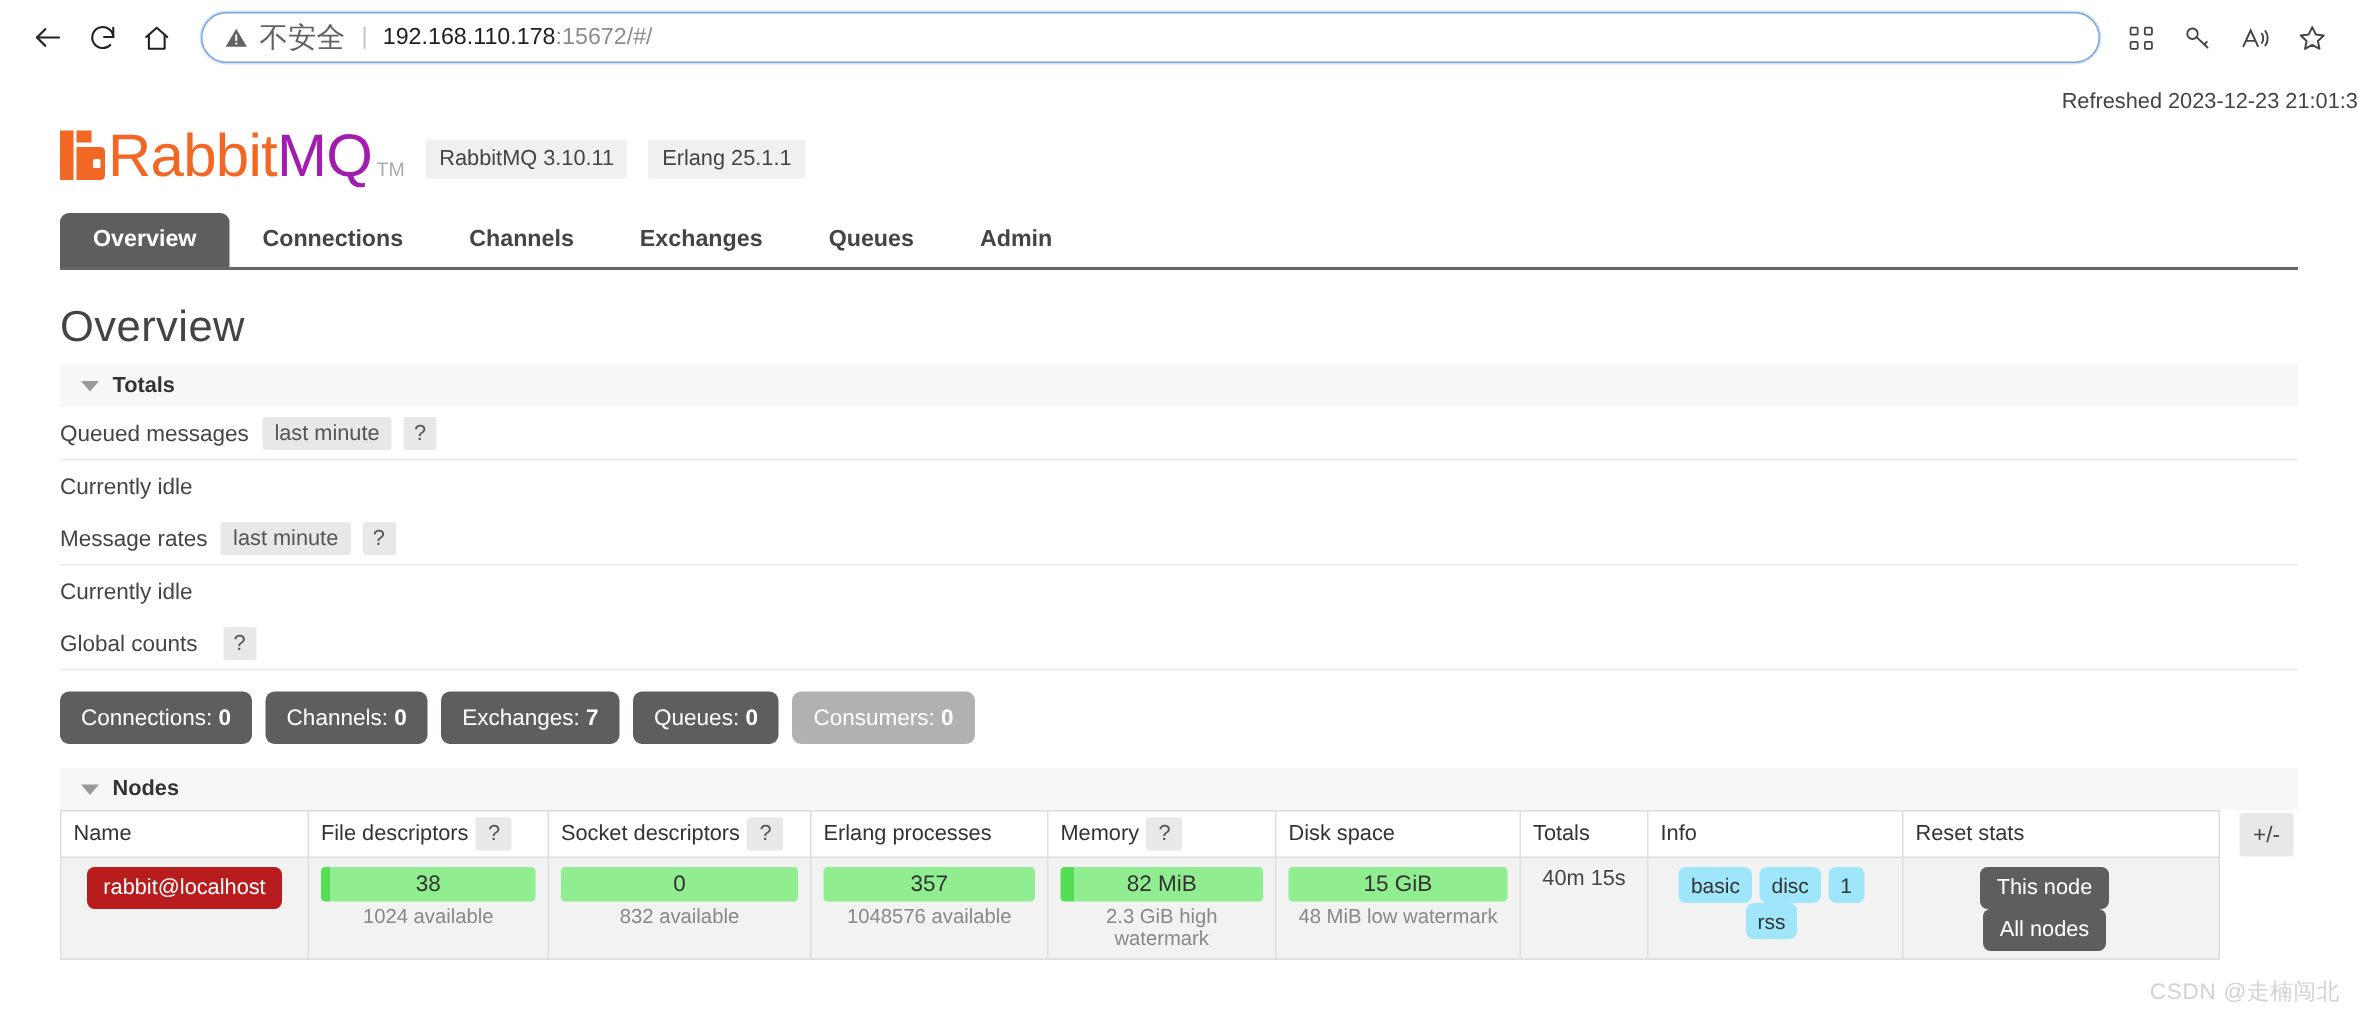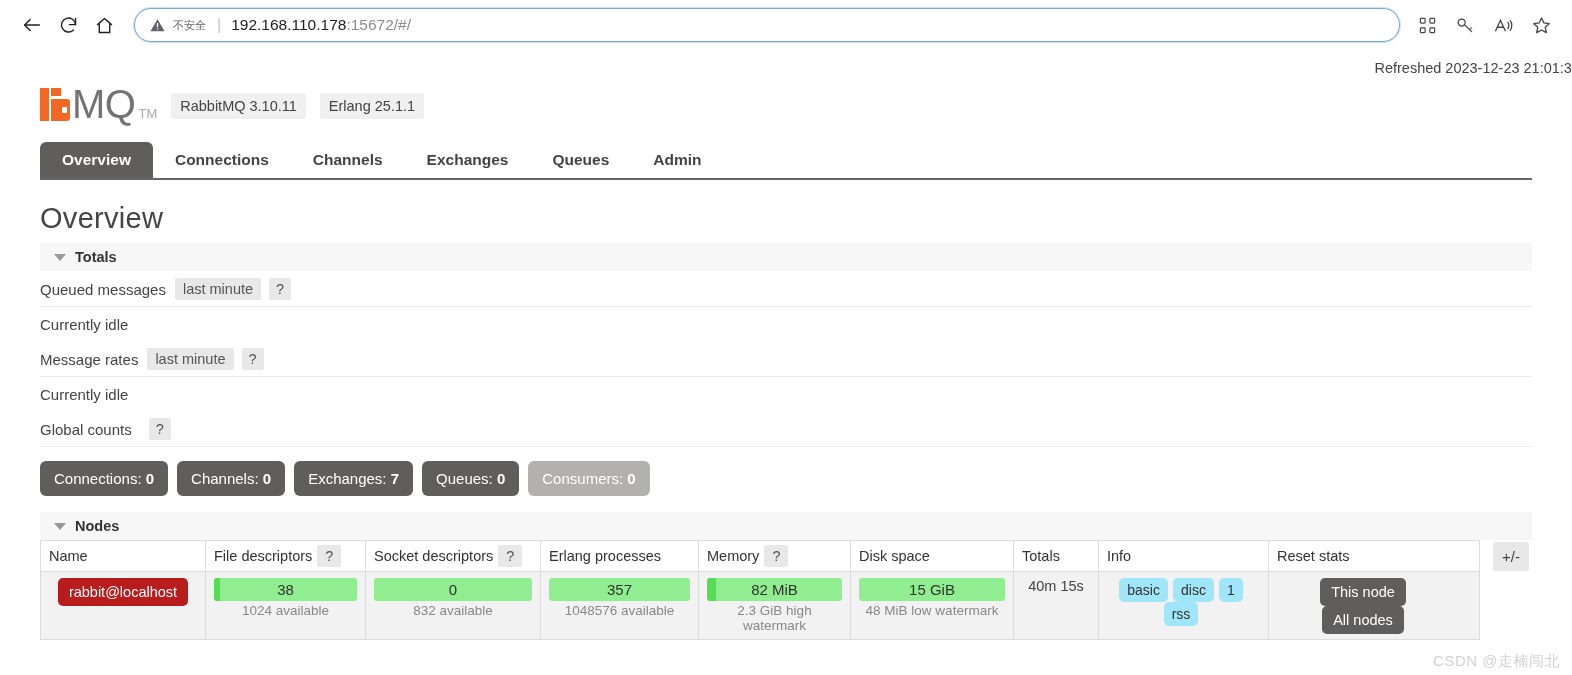--- a/index.html
+++ b/index.html
@@ -37,21 +37,21 @@
     border-radius: 17px;
     background: #ffffff;
     display: flex;
     align-items: center;
     padding: 0 14px;
     box-shadow: 0 0 0 1px rgba(122,167,224,0.35);
     min-width: 0;
   }
   .warn-icon { flex: none; margin-right: 7px; display:block; }
   .not-secure {
-    font-size: 11px;
+    font-size: 19px;
     color: #5f6368;
     white-space: nowrap;
   }
   .omni-sep {
     color: #c6c6c6;
     margin: 0 10px 0 11px;
     font-size: 16px;
     line-height: 1;
   }
   .url { font-size: 15.5px; color: #202124; white-space: nowrap; overflow: hidden; }
@@ -98,21 +98,21 @@
     transform: translateY(3px);
   }
   .logo .mark i {
     position: absolute; display: block; background: #f26724;
   }
   .logo .mark .m-left  { left: 0;  top: 0;  width: 9px;  height: 33px; }
   .logo .mark .m-top   { left: 11px; top: 0; width: 10px; height: 8px; }
   .logo .mark .m-body  { left: 11px; top: 11px; width: 19px; height: 22px; border-radius: 0 3px 3px 0; }
   .logo .mark .m-hole  { background: #ffffff; left: 22px; top: 19px; width: 5px; height: 6px; border-radius: 1px; }
   .logo .rab { color: #f26724; font-weight: 400; }
-  .logo .mq  { color: #737373; font-weight: 400; }
+  .logo .mq  { color: #a21caf; font-weight: 400; }
   .logo .tm  { color: #aaaaaa; font-size: 13px; margin-left: 3px; letter-spacing: 0; }
 
   .ver-badge {
     background: #f0f0f0;
     color: #444;
     border-radius: 2px;
     padding: 5px 9px;
     font-size: 14.5px;
     margin-left: 14px;
     transform: translateY(-5px);
@@ -383,20 +383,21 @@
   <div class="refreshed">Refreshed 2023-12-23 21:01:34</div>
 
   <div class="brandline">
     <div class="logo">
       <span class="mark">
         <i class="m-left"></i>
           <i class="m-top"></i>
           <i class="m-body"></i>
           <i class="m-hole"></i>
       </span>
+      <span class="rab">Rabbit</span>
       <span class="mq">MQ</span>
       <span class="tm">TM</span>
     </div>
     <span class="ver-badge">RabbitMQ 3.10.11</span>
     <span class="ver-badge">Erlang 25.1.1</span>
   </div>
 
   <div class="tabs">
     <div class="tab active">Overview</div>
     <div class="tab">Connections</div>

